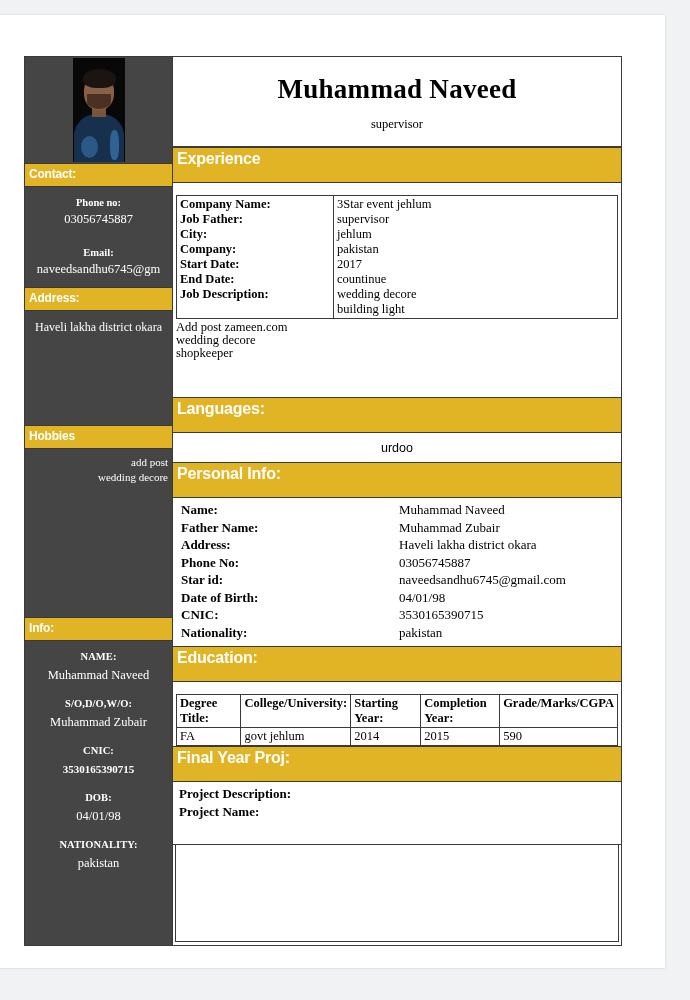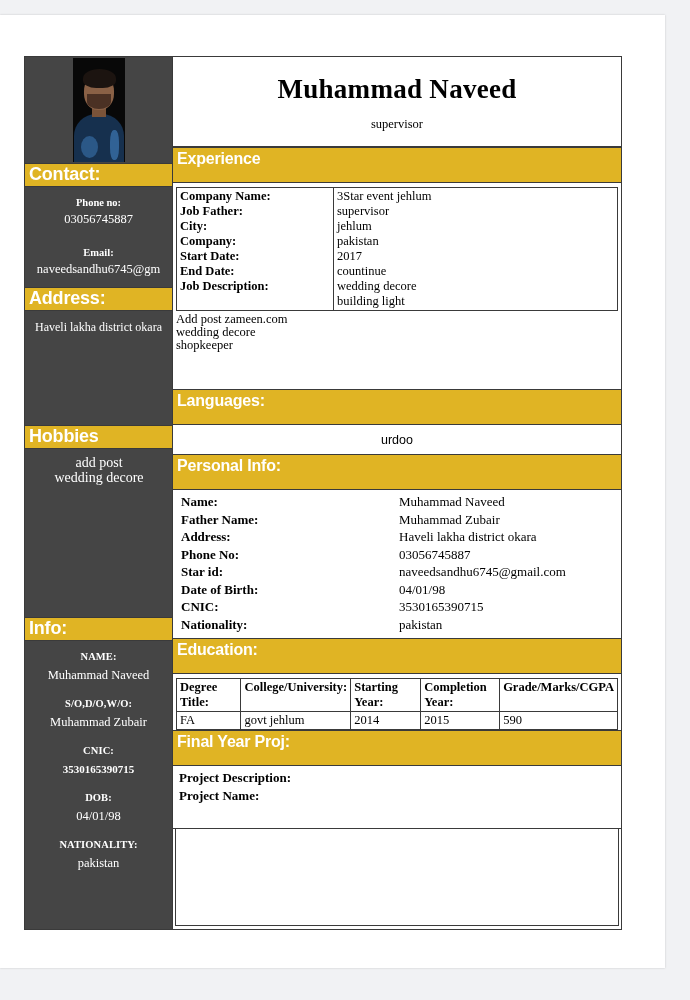--- a/index.html
+++ b/index.html
@@ -132,21 +132,21 @@
     height: 12px;
     margin-left: -7px;
     background: #7a5339;
   }
 
   .side-head {
     background: #e0b424;
     color: #ffffff;
     font-family: "Liberation Sans", sans-serif;
     font-weight: bold;
-    font-size: 18px;
+    font-size: 12px;
     line-height: 19px;
     padding: 1px 0 2px 4px;
     border-top: 1px solid #3a3a3a;
     border-bottom: 1px solid #3a3a3a;
     letter-spacing: -0.2px;
   }
   .side-body {
     padding: 7px 6px 6px 6px;
     font-size: 12px;
     line-height: 16px;
@@ -160,22 +160,22 @@
   .side-value {
     display: block;
     font-size: 12.5px;
     margin-bottom: 2px;
   }
   .side-gap { height: 14px; }
   .contact-body { padding: 6px 4px 8px 4px; text-align: center; }
   .address-body { padding: 8px 8px 10px 8px; text-align: center; min-height: 96px; }
   .hobbies-body {
     padding: 6px 4px 6px 5px;
-    text-align: center;
-    font-size: 14px;
+    text-align: right;
+    font-size: 11px;
     line-height: 15px;
     min-height: 156px;
   }
   .info-body { padding: 8px 4px 12px 4px; text-align: center; }
   .info-item { margin-bottom: 13px; }
   .info-item .k {
     font-weight: bold;
     font-size: 10.5px;
     display: block;
     letter-spacing: .1px;
@@ -219,21 +219,21 @@
     line-height: 19px;
     padding: 1px 0 14px 4px;
     border-top: 1px solid #3a3a3a;
     border-bottom: 1px solid #3a3a3a;
     letter-spacing: -0.2px;
   }
 
   table.grid {
     border-collapse: collapse;
     width: calc(100% - 6px);
-    margin: 4px 3px 0 3px;
+    margin: 12px 3px 0 3px;
     font-size: 12.5px;
     padding-left: 36px;
   }
   table.grid td, table.grid th {
     border: 1px solid #3a3a3a;
     vertical-align: top;
     padding: 1px 3px;
     text-align: left;
     line-height: 15px;
   }

